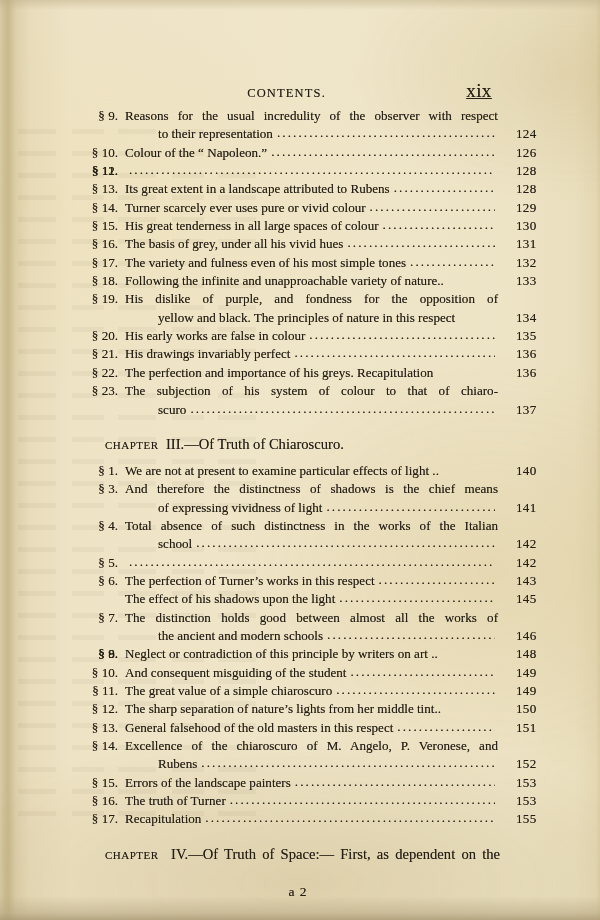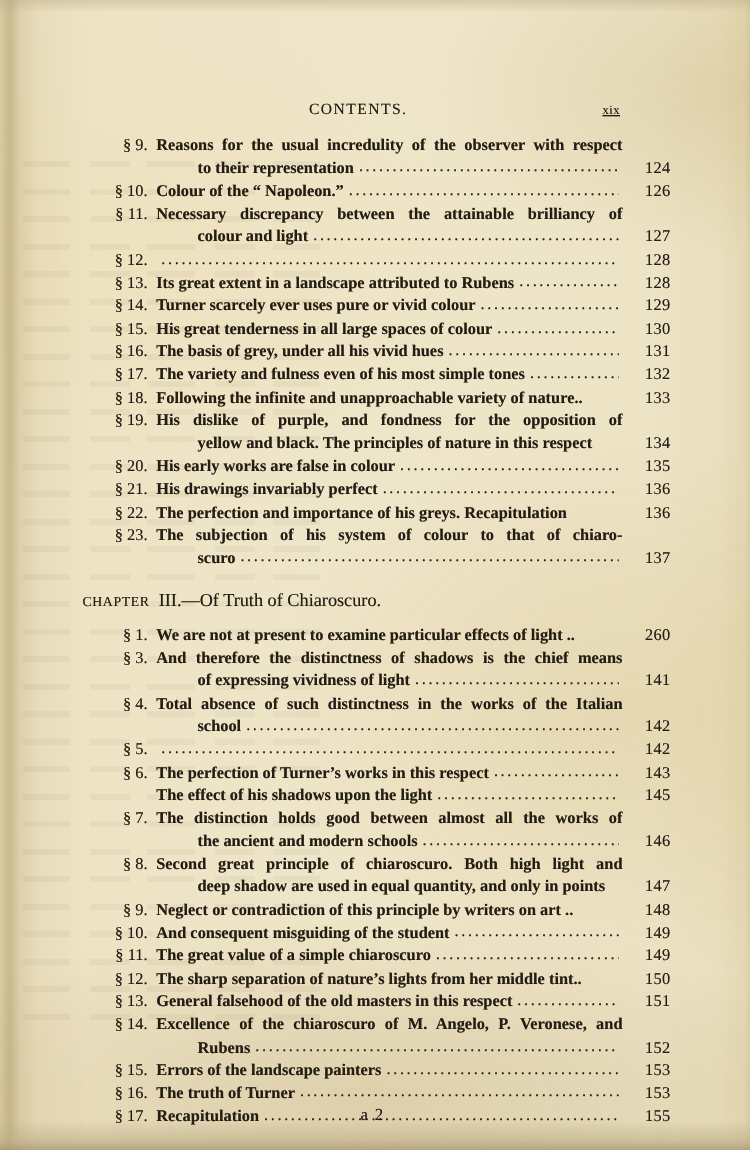--- a/index.html
+++ b/index.html
@@ -94,22 +94,22 @@
     text-align: center;
     font-size: 12.5px;
     letter-spacing: 1.15px;
     text-indent: 1.15px;
     font-variant: small-caps;
     text-transform: uppercase;
     padding-left: 26px;
   }
   .rh-folio {
     width: 34px;
-    text-align: right;
-    font-size: 10px;
+    text-align: center;
+    font-size: 19px;
     letter-spacing: .4px;
     text-decoration: underline;
   }
 
   .toc {
     position: absolute;
     left: 0;
     top: 107px;
     width: 600px;
   }
@@ -134,21 +134,21 @@
     margin-left: 41px;
     text-indent: -0px;
   }
   .entry .line {
     position: relative;
     display: flex;
     align-items: baseline;
     white-space: nowrap;
   }
   .entry .line.cont { padding-left: 33px; }
-  .entry .txt { flex: 0 0 auto; font-weight: bold; }
+  .entry .txt { flex: 0 0 auto; }
   .entry .txt.spread {
     flex: 1 1 auto;
     display: block;
     text-align: justify;
     text-align-last: justify;
     white-space: normal;
   }
   .leader {
     flex: 1 1 auto;
     overflow: hidden;
@@ -168,21 +168,21 @@
     right: -60px;
     width: 42px;
     font-size: 13.1px;
     letter-spacing: .3px;
   }
 
   
   .chapter {
     font-size: 14.6px;
     line-height: 19px;
-    padding-left: 66px;
+    padding-left: 105px;
     padding-right: 100px;
     margin-top: 15px;
     margin-bottom: 8px;
   }
   .chapter .ch-word {
     font-variant: small-caps;
     text-transform: lowercase;
     letter-spacing: .5px;
     font-size: 15.4px;
   }
@@ -247,30 +247,20 @@
           <div class="body">
             <div class="line">
               <span class="txt">Colour of the “ Napoleon.”</span>
               <span class="leader"></span>
               <span class="pg">126</span>
             </div>
           </div>
         </div>
         <div class="entry">
           <span class="num">§ 11.</span>
-          <div class="body">
-            <div class="line">
-              <span class="txt spread">Necessary discrepancy between the attainable brilliancy of</span>
-            </div>
-            <div class="line cont">
-              <span class="txt">colour and light</span>
-              <span class="leader"></span>
-              <span class="pg">127</span>
-            </div>
-          </div>
         </div>
         <div class="entry">
           <span class="num">§ 12.</span>
           <div class="body">
             <div class="line">
               <span class="leader"></span>
               <span class="pg">128</span>
             </div>
           </div>
         </div>
@@ -392,21 +382,21 @@
         </div>
         <div class="chapter">
           <div class="ch-line1"><span class="ch-word">Chapter</span><span>&nbsp;&nbsp;III.—Of Truth of Chiaroscuro.</span></div>
         </div>
         <div class="entry">
           <span class="num">§ 1.</span>
           <div class="body">
             <div class="line">
               <span class="txt">We are not at present to examine particular effects of light ..</span>
               <span style="flex: 1 1 auto;"></span>
-              <span class="pg">260</span>
+              <span class="pg">140</span>
             </div>
           </div>
         </div>
         <div class="entry">
           <span class="num">§ 3.</span>
           <div class="body">
             <div class="line">
               <span class="txt spread">And therefore the distinctness of shadows is the chief means</span>
             </div>
             <div class="line cont">
@@ -461,30 +451,20 @@
             </div>
             <div class="line cont">
               <span class="txt">the ancient and modern schools</span>
               <span class="leader"></span>
               <span class="pg">146</span>
             </div>
           </div>
         </div>
         <div class="entry">
           <span class="num">§ 8.</span>
-          <div class="body">
-            <div class="line">
-              <span class="txt spread">Second great principle of chiaroscuro.   Both high light and</span>
-            </div>
-            <div class="line cont">
-              <span class="txt">deep shadow are used in equal quantity, and only in points</span>
-              <span style="flex: 1 1 auto;"></span>
-              <span class="pg">147</span>
-            </div>
-          </div>
         </div>
         <div class="entry">
           <span class="num">§ 9.</span>
           <div class="body">
             <div class="line">
               <span class="txt">Neglect or contradiction of this principle by writers on art ..</span>
               <span style="flex: 1 1 auto;"></span>
               <span class="pg">148</span>
             </div>
           </div>

